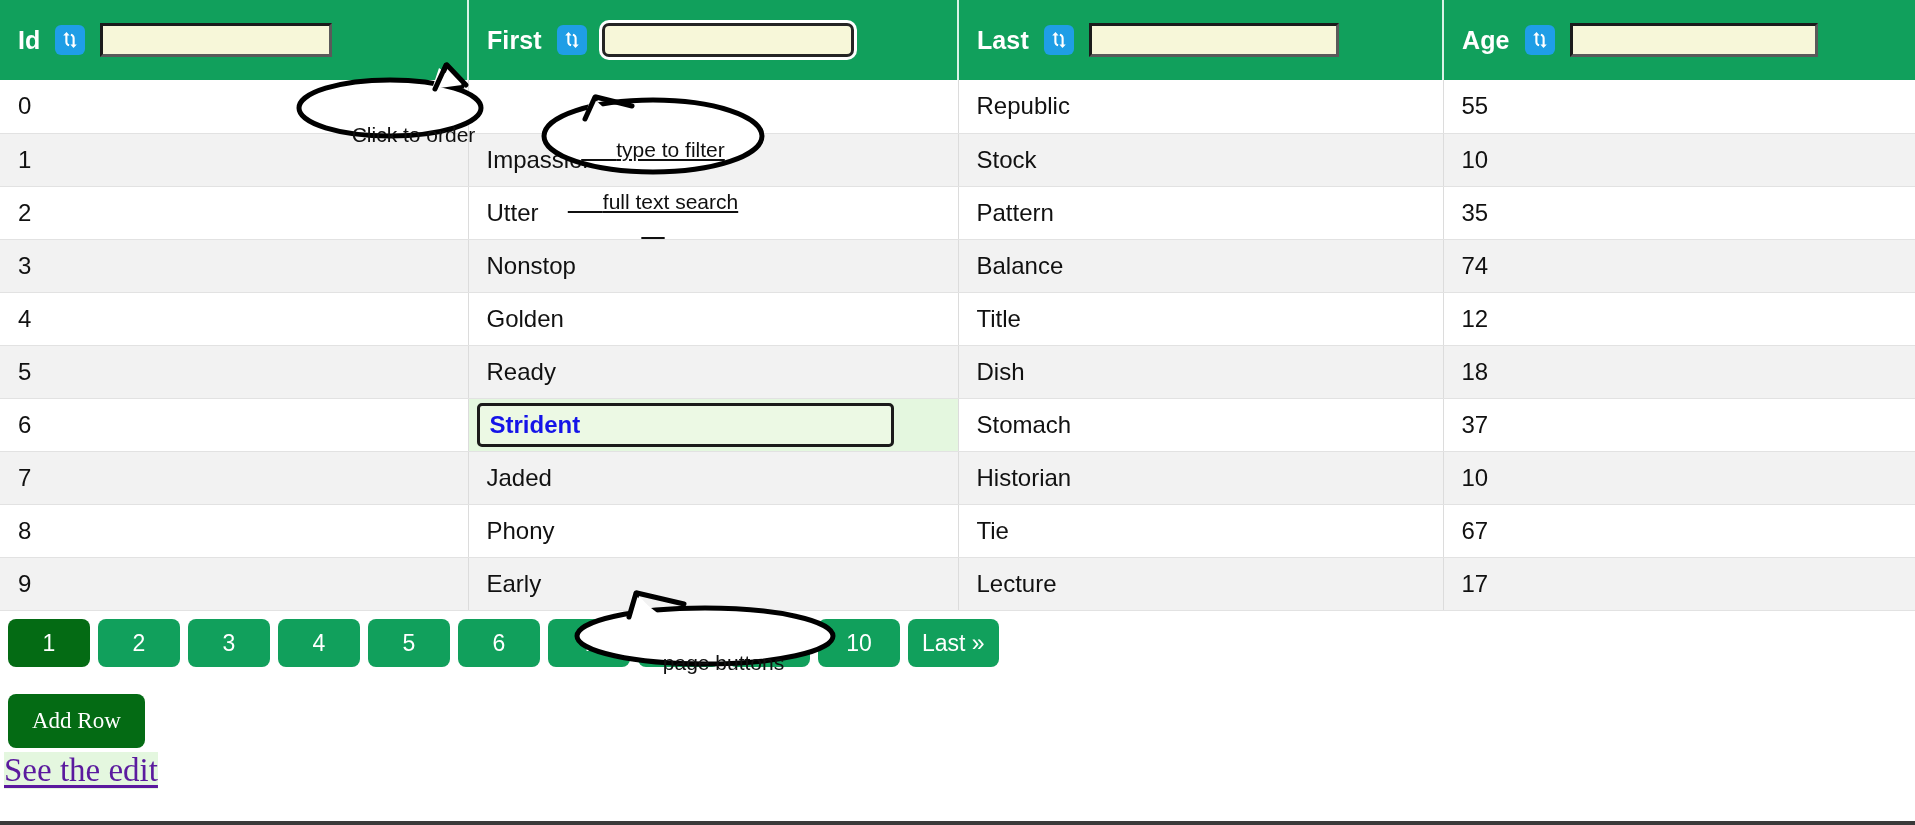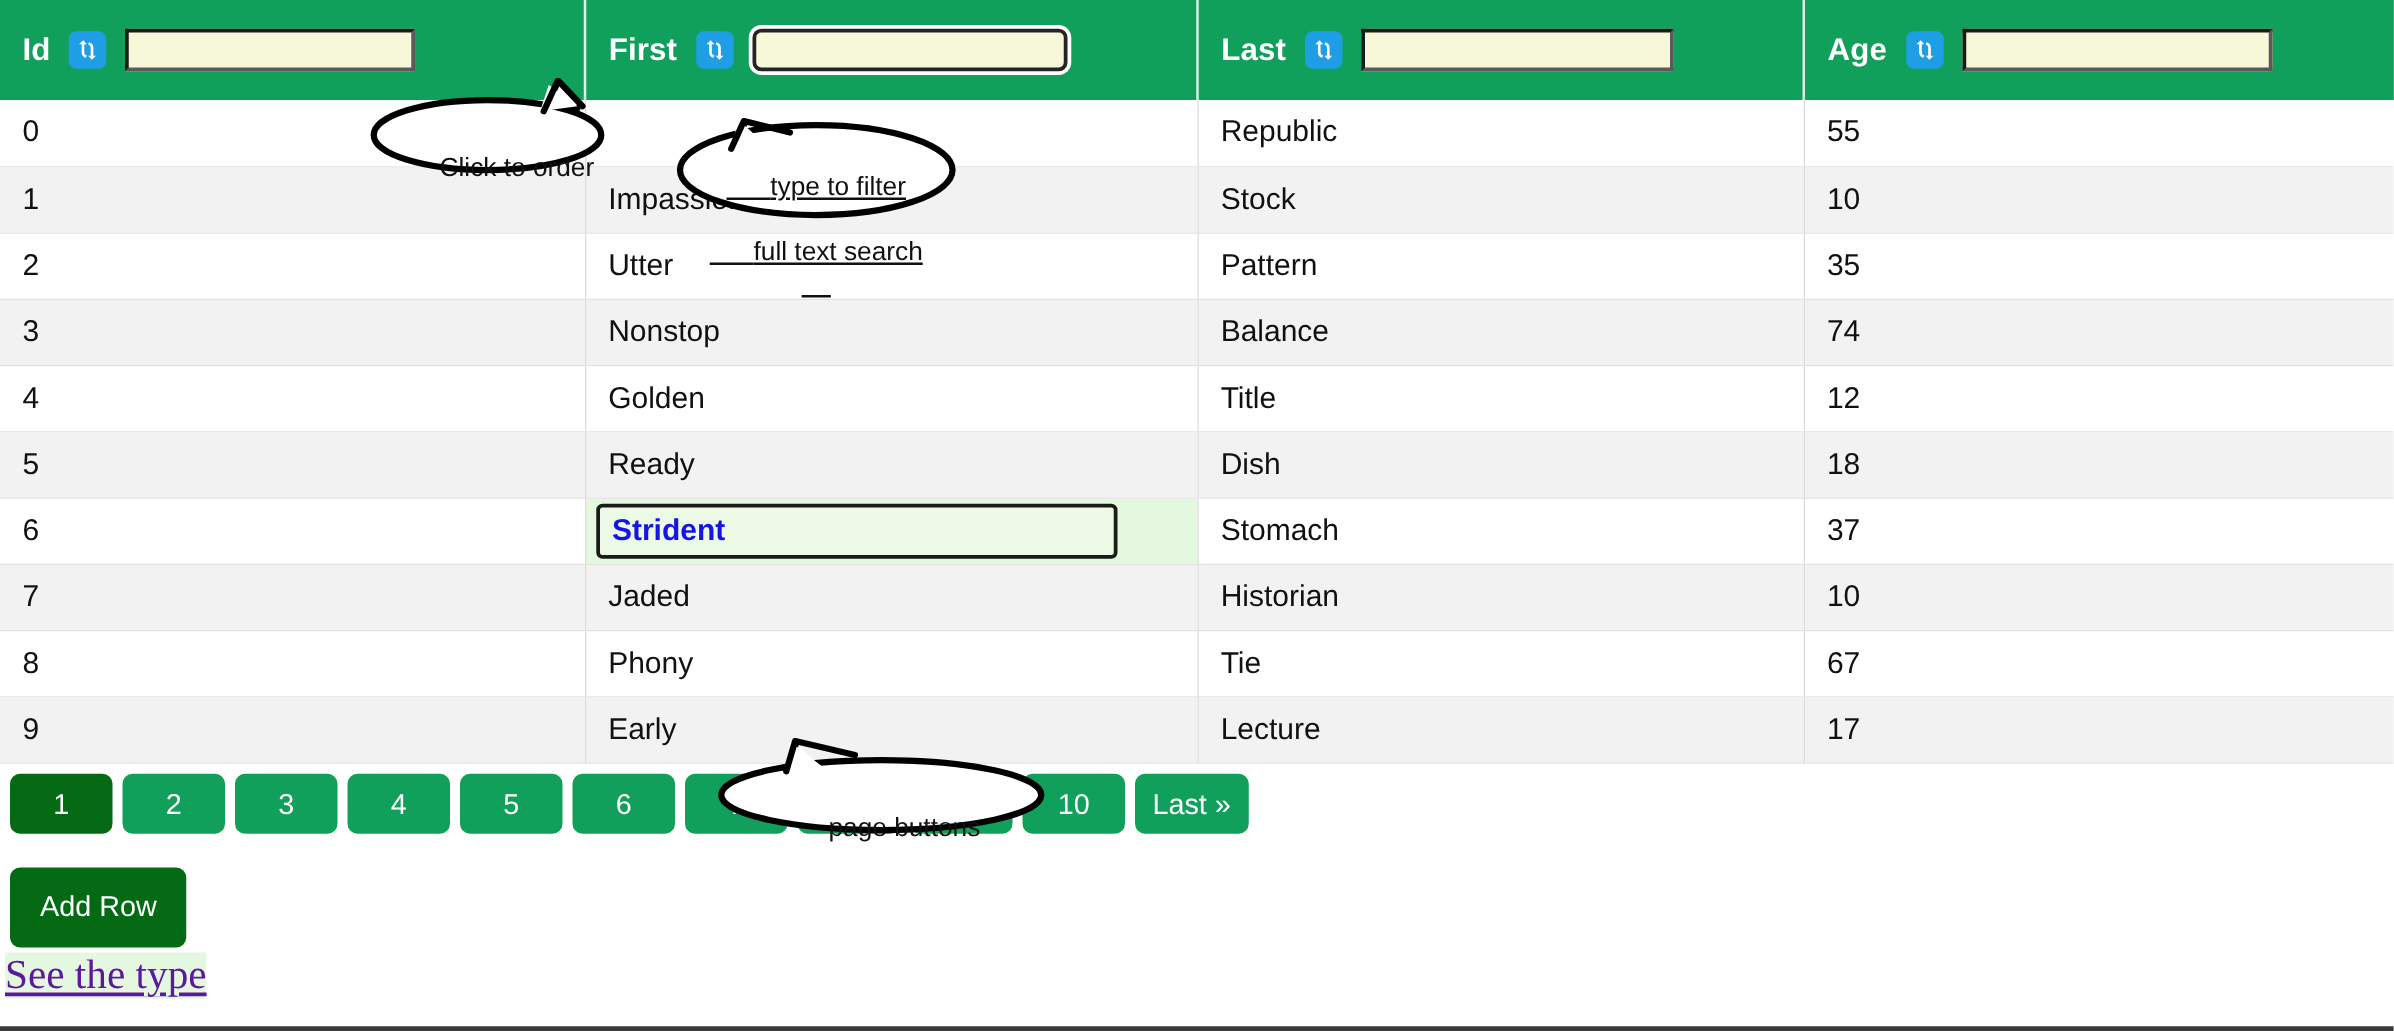--- a/index.html
+++ b/index.html
@@ -134,24 +134,24 @@
     text-align:center;
   }
   .page-btn.active{background:#046b14;}
 
   .add-row-btn{
     margin:27px 0 0 8px;
     background:#046b14;
     color:#ffffff;
     border:none;
     border-radius:8px;
-    height:64px;
+    height:54px;
     padding:0 24px;
     font-size:23px;
-    font-family:Liberation Sans, sans-serif;
+    font-family:Liberation Serif, serif;
     cursor:pointer;
     display:block;
   }
 
   .code-link{
     display:inline-block;
     margin:4px 0 0 4px;
     background:#e4f7df;
     color:#5b1a9e;
     font-size:33px;
@@ -325,21 +325,21 @@
       <button class="page-btn">6</button>
       <button class="page-btn">7</button>
       <button class="page-btn">8</button>
       <button class="page-btn">9</button>
       <button class="page-btn">10</button>
       <button class="page-btn">Last »</button>
     </div>
 
   <button class="add-row-btn">Add Row</button>
 
-  <a class="code-link">See the type</a>
+  <a class="code-link">See the edit</a>
 
   <div class="bottom-rule"></div>
 
   
 
   <div class="bubble" style="left:296px;top:62px;width:200px;height:76px;">
     <svg width="200" height="76" viewBox="0 0 200 76">
       <path d="M151 2 L139 28 L168 24" fill="#ffffff" stroke="#000000" stroke-width="5" stroke-linejoin="round"></path>
       <ellipse cx="94" cy="46" rx="91" ry="28" fill="#ffffff" stroke="#000000" stroke-width="5"></ellipse>
       <path d="M143 6 L136 27 L166 23" fill="#ffffff" stroke="none"></path>

